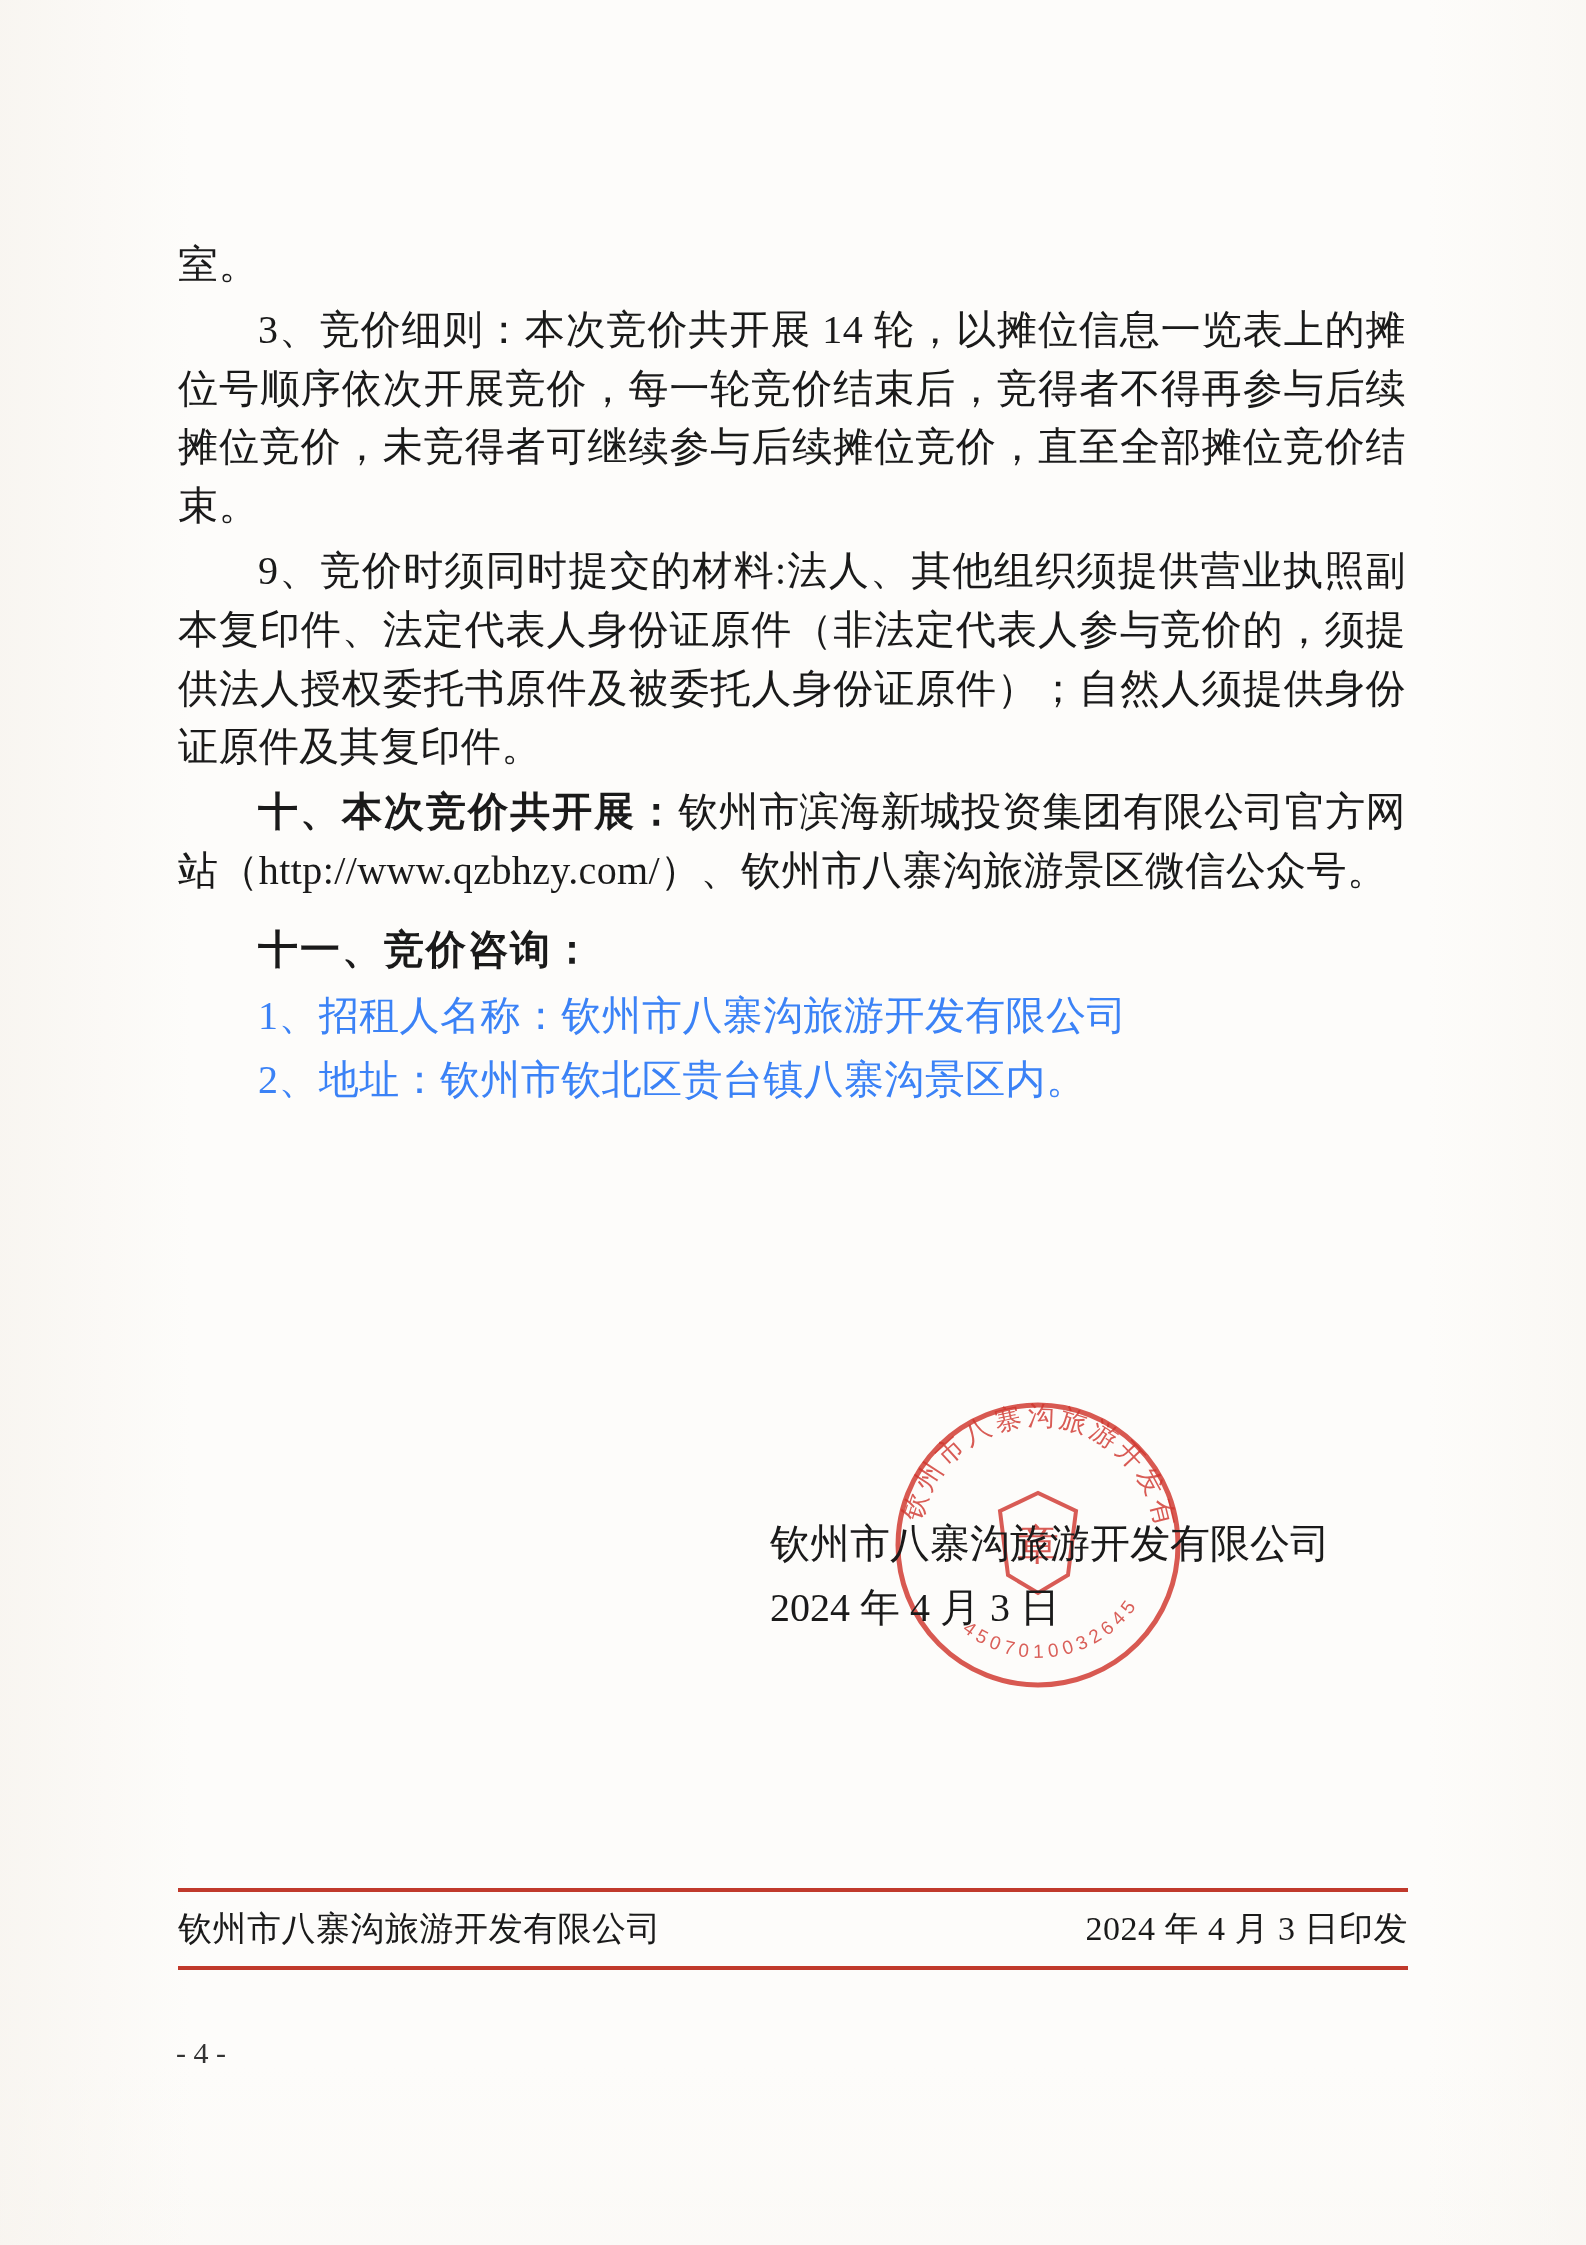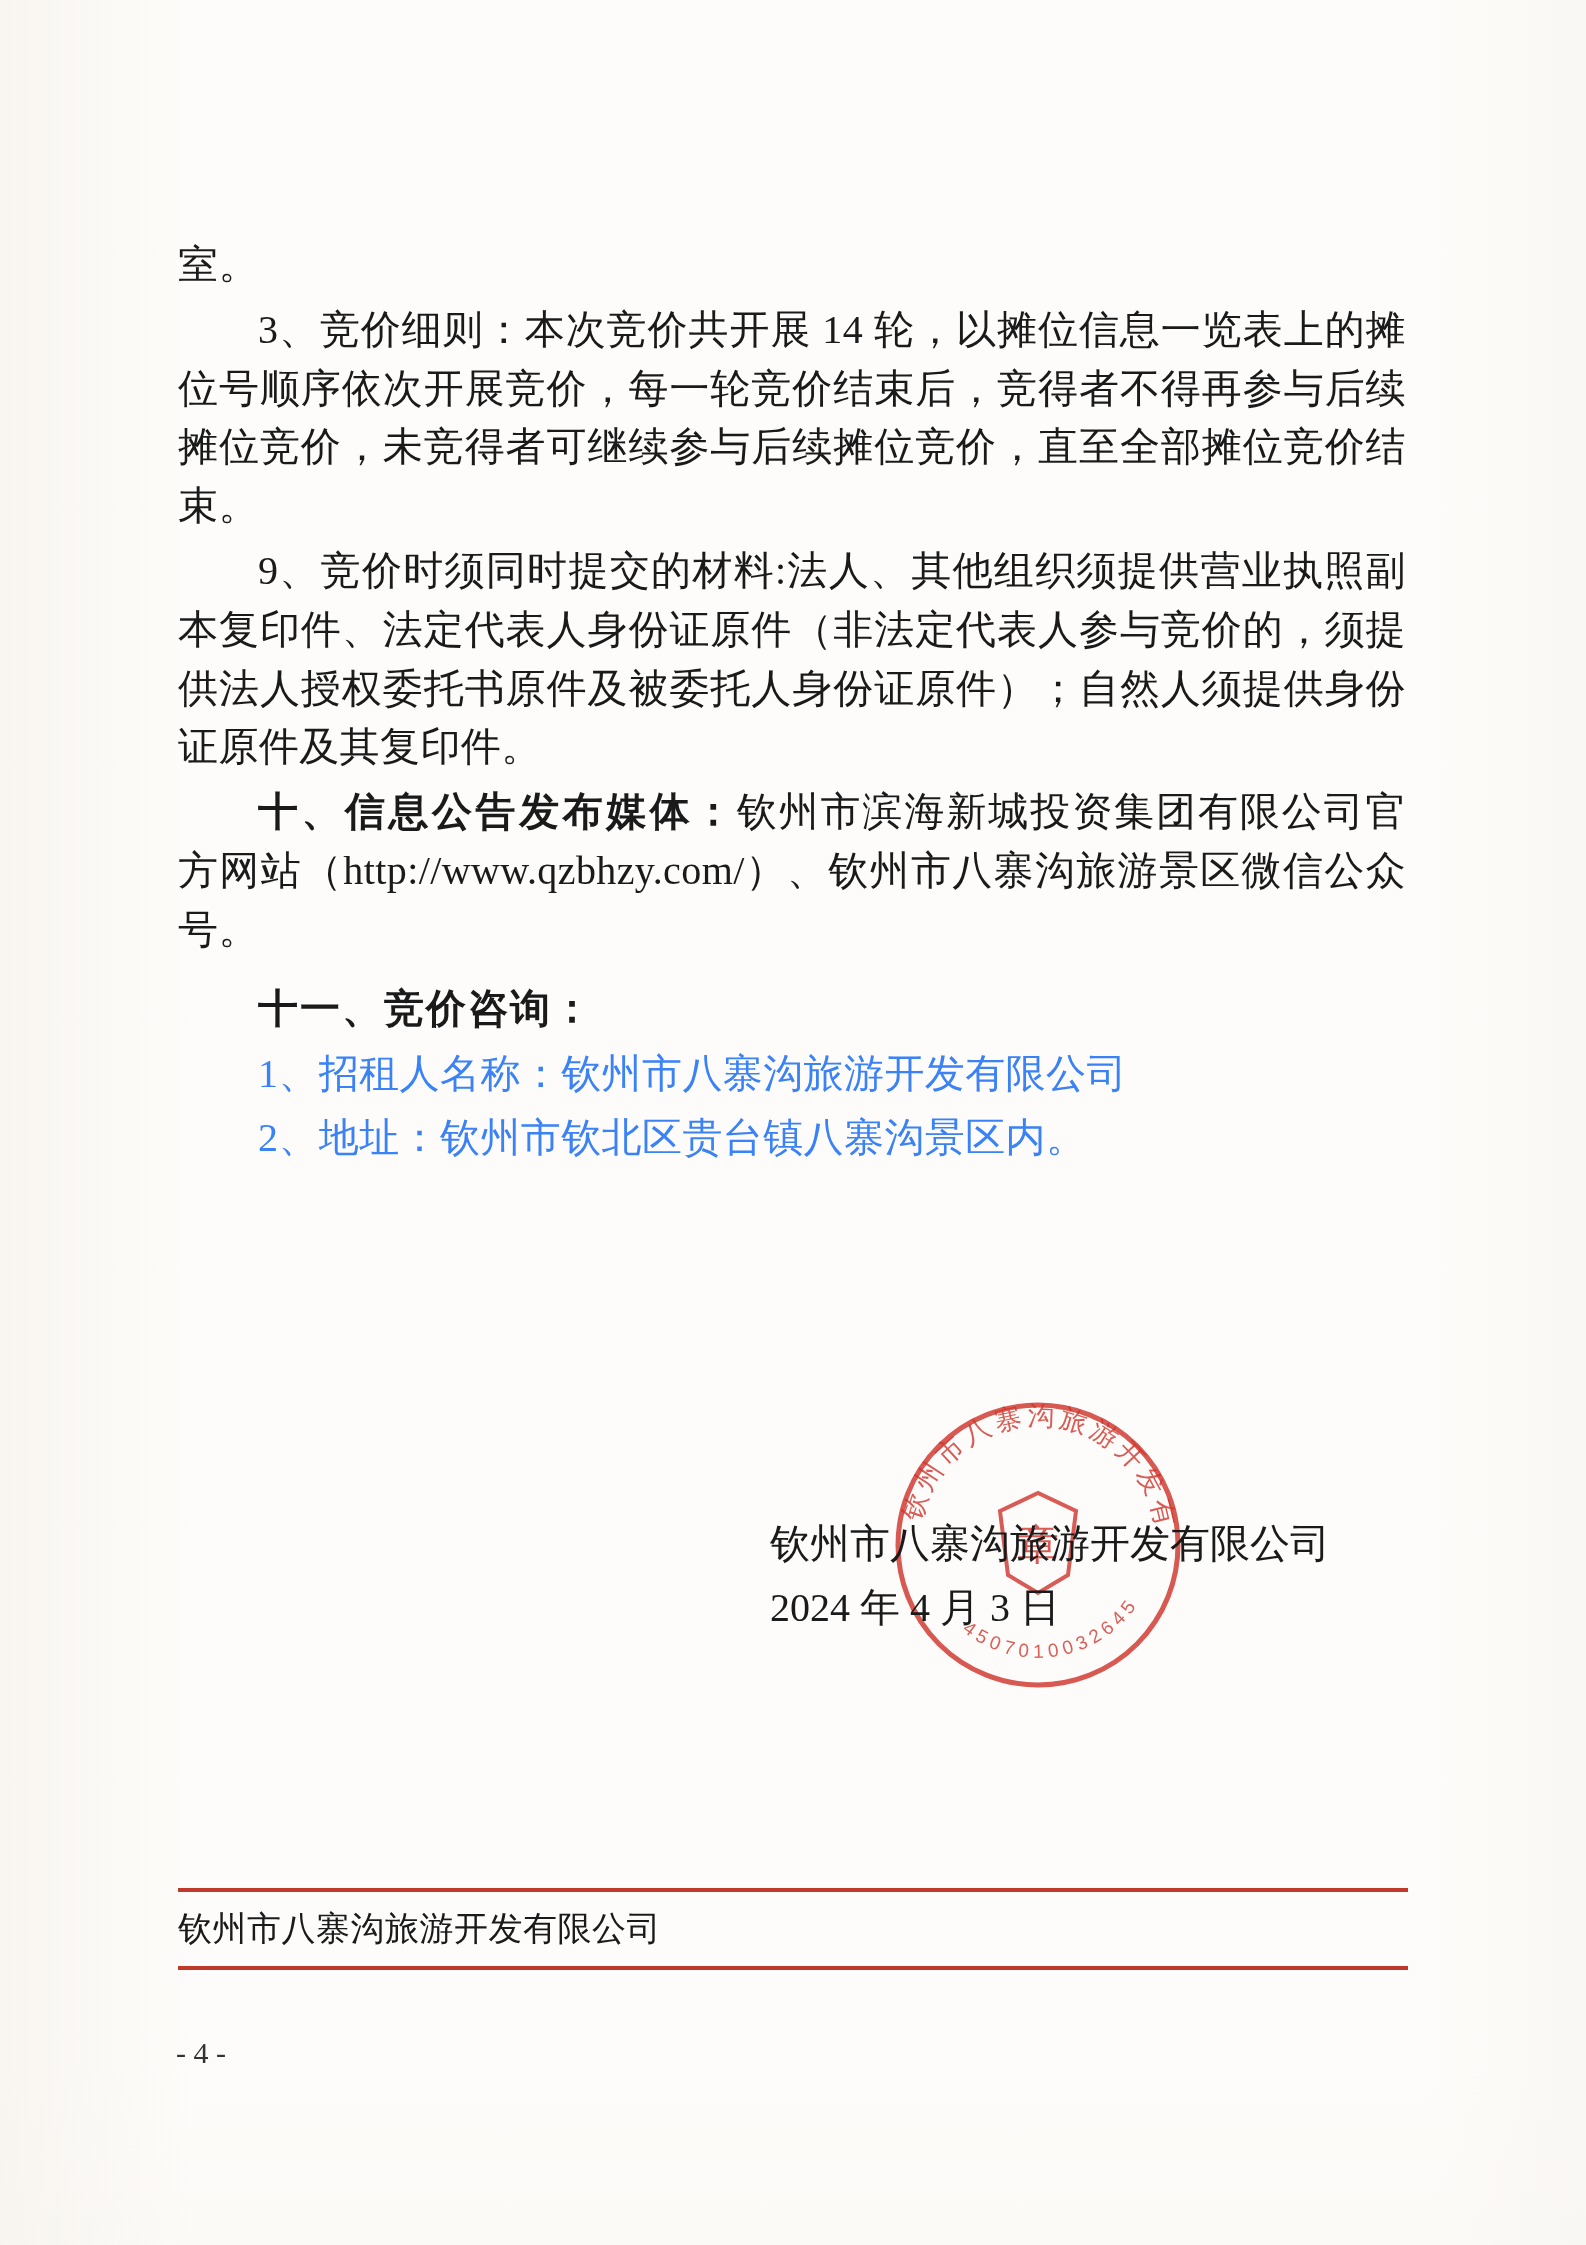--- a/index.html
+++ b/index.html
@@ -128,21 +128,21 @@
 <div class="page">
 
   <div class="content">
 
     <p class="body-text">室。</p>
 
     <p class="body-text indent">3、竞价细则：本次竞价共开展 14 轮，以摊位信息一览表上的摊位号顺序依次开展竞价，每一轮竞价结束后，竞得者不得再参与后续摊位竞价，未竞得者可继续参与后续摊位竞价，直至全部摊位竞价结束。</p>
 
     <p class="body-text indent">9、竞价时须同时提交的材料:法人、其他组织须提供营业执照副本复印件、法定代表人身份证原件（非法定代表人参与竞价的，须提供法人授权委托书原件及被委托人身份证原件）；自然人须提供身份证原件及其复印件。</p>
 
-    <p class="body-text indent"><span class="section-head">十、信息公告发布媒体：</span><span>钦州市滨海新城投资集团有限公司官方网站（http://www.qzbhzy.com/）、钦州市八寨沟旅游景区微信公众号。</span></p>
+    <p class="body-text indent"><span class="section-head">十、本次竞价共开展：</span><span>钦州市滨海新城投资集团有限公司官方网站（http://www.qzbhzy.com/）、钦州市八寨沟旅游景区微信公众号。</span></p>
 
     <div class="gap-small"></div>
 
     <p class="body-text indent"><span class="section-head">十一、竞价咨询：</span></p>
 
     <p class="contact-line">1、招租人名称：钦州市八寨沟旅游开发有限公司</p>
     <p class="contact-line">2、地址：钦州市钦北区贵台镇八寨沟景区内。</p>
 
   </div>
 
@@ -171,18 +171,19 @@
   </div>
 
   <div class="signature-block">
     <div>钦州市八寨沟旅游开发有限公司</div>
     <div class="sig-date">2024 年 4 月 3 日</div>
   </div>
 
   <div class="footer-rule-top"></div>
   <div class="footer-row">
     <span>钦州市八寨沟旅游开发有限公司</span>
+    <span>2024 年 4 月 3 日印发</span>
   </div>
   <div class="footer-rule-bottom"></div>
 
   <div class="page-number">- 4 -</div>
 
 </div>
 
 </body></html>

